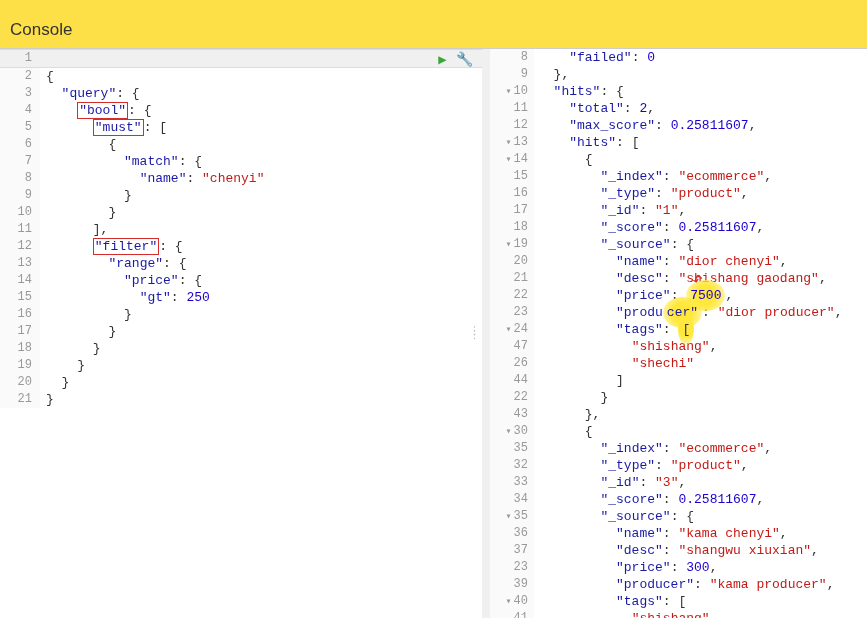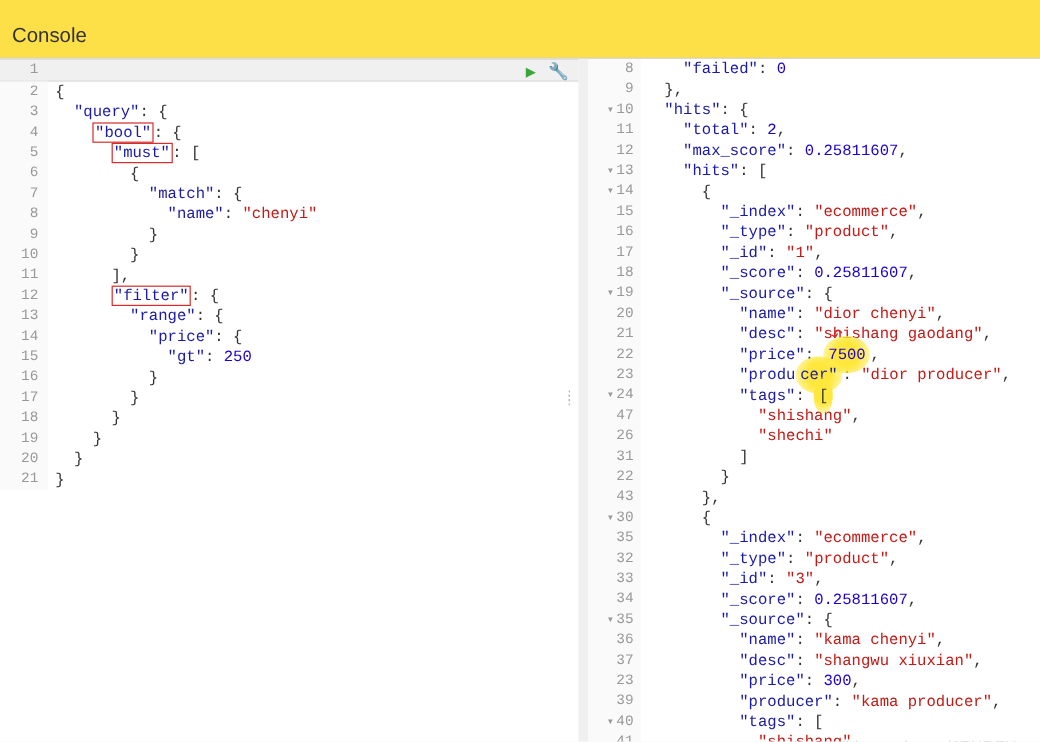--- a/index.html
+++ b/index.html
@@ -243,21 +243,21 @@
           <span class="gut-line">17</span>
           <span class="gut-line">18</span>
           <span class="gut-line"><span class="fold">▾</span>19</span>
           <span class="gut-line">20</span>
           <span class="gut-line">21</span>
           <span class="gut-line">22</span>
           <span class="gut-line">23</span>
           <span class="gut-line"><span class="fold">▾</span>24</span>
           <span class="gut-line">47</span>
           <span class="gut-line">26</span>
-          <span class="gut-line">31</span>
+          <span class="gut-line">44</span>
           <span class="gut-line">22</span>
           <span class="gut-line">43</span>
           <span class="gut-line"><span class="fold">▾</span>30</span>
           <span class="gut-line">35</span>
           <span class="gut-line">32</span>
           <span class="gut-line">33</span>
           <span class="gut-line">34</span>
           <span class="gut-line"><span class="fold">▾</span>35</span>
           <span class="gut-line">36</span>
           <span class="gut-line">37</span>

